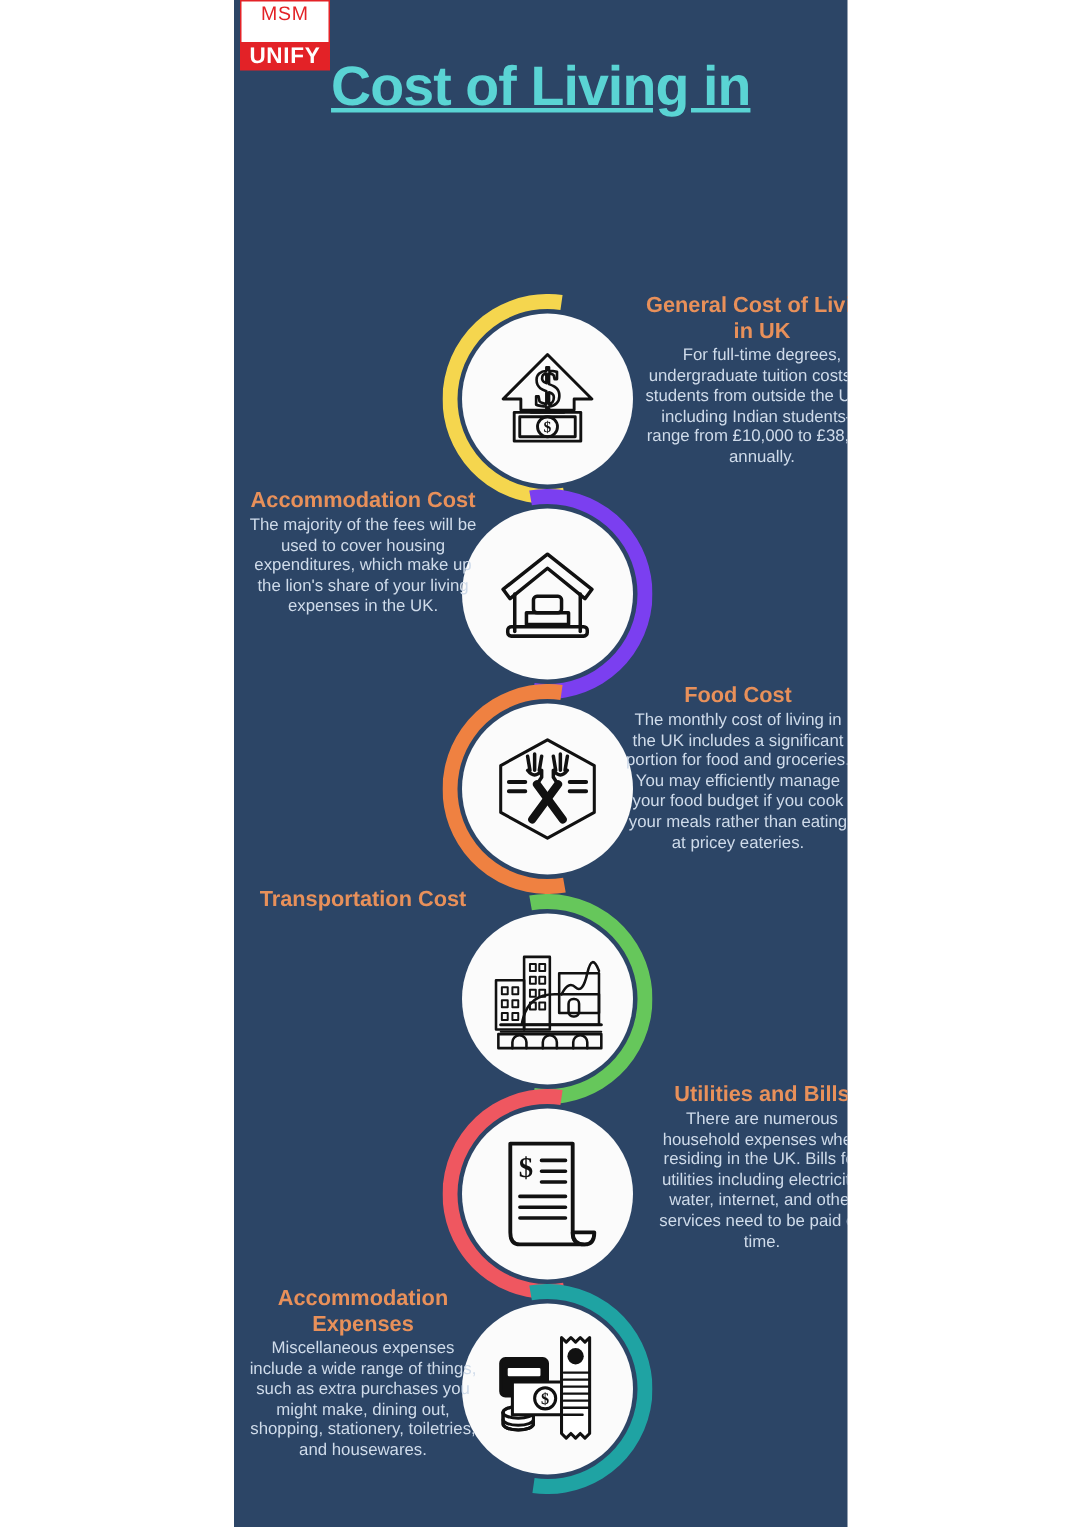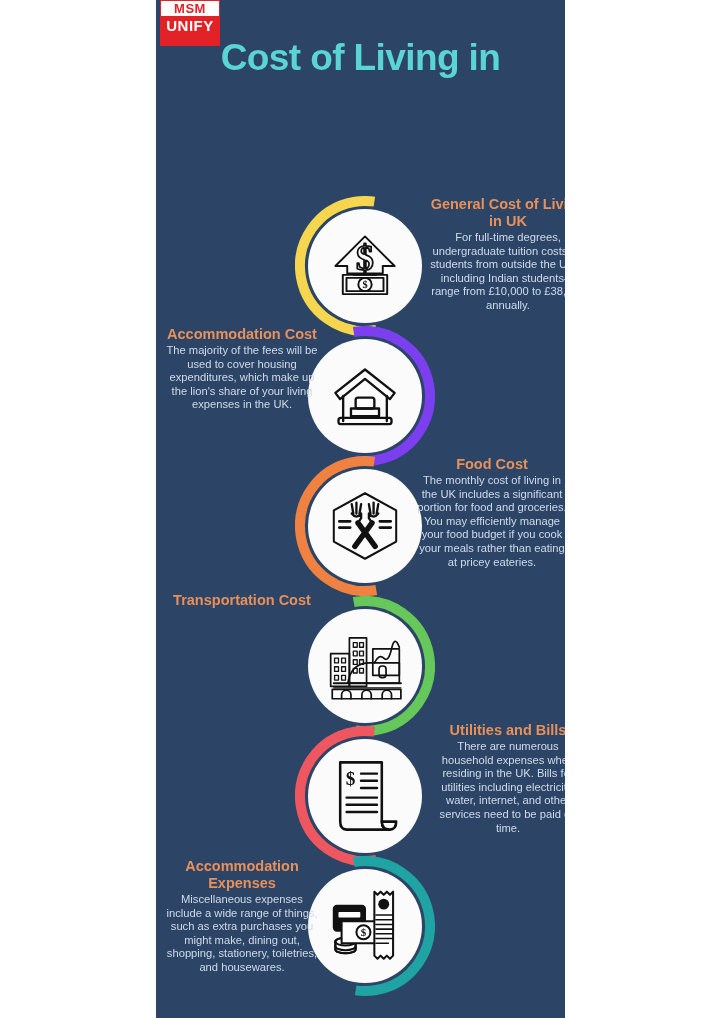--- a/index.html
+++ b/index.html
@@ -32,53 +32,54 @@
     position: absolute;
     left: 4px;
     top: 0;
     width: 60px;
     z-index: 40;
   }
   #logo .msm-top {
     background: #ffffff;
     color: #e32227;
     font-size: 13px;
-    font-weight: bold;
+    font-weight: normal;
     text-align: center;
     letter-spacing: .5px;
     line-height: 16px;
-    height: 16px;
+    height: 28px;
     box-sizing: border-box;
     border: 1px solid #e32227;
     border-bottom: none;
   }
   #logo .msm-bot {
     background: #e32227;
     color: #ffffff;
     font-size: 15px;
     font-weight: bold;
     text-align: center;
     letter-spacing: .5px;
     line-height: 19px;
-    height: 30px;
+    height: 19px;
   }
 
   
   #title {
     position: absolute;
     left: 0;
     top: 38px;
     width: 409px;
     text-align: center;
     color: #5ad4d4;
     font-size: 37px;
     font-weight: bold;
     line-height: 40px;
     letter-spacing: -0.6px;
     z-index: 30;
+    text-decoration: underline;
   }
   #title .tl { display: block; }
 
   
   .section {
     position: absolute;
     left: 0;
     width: 409px;
   }
 

